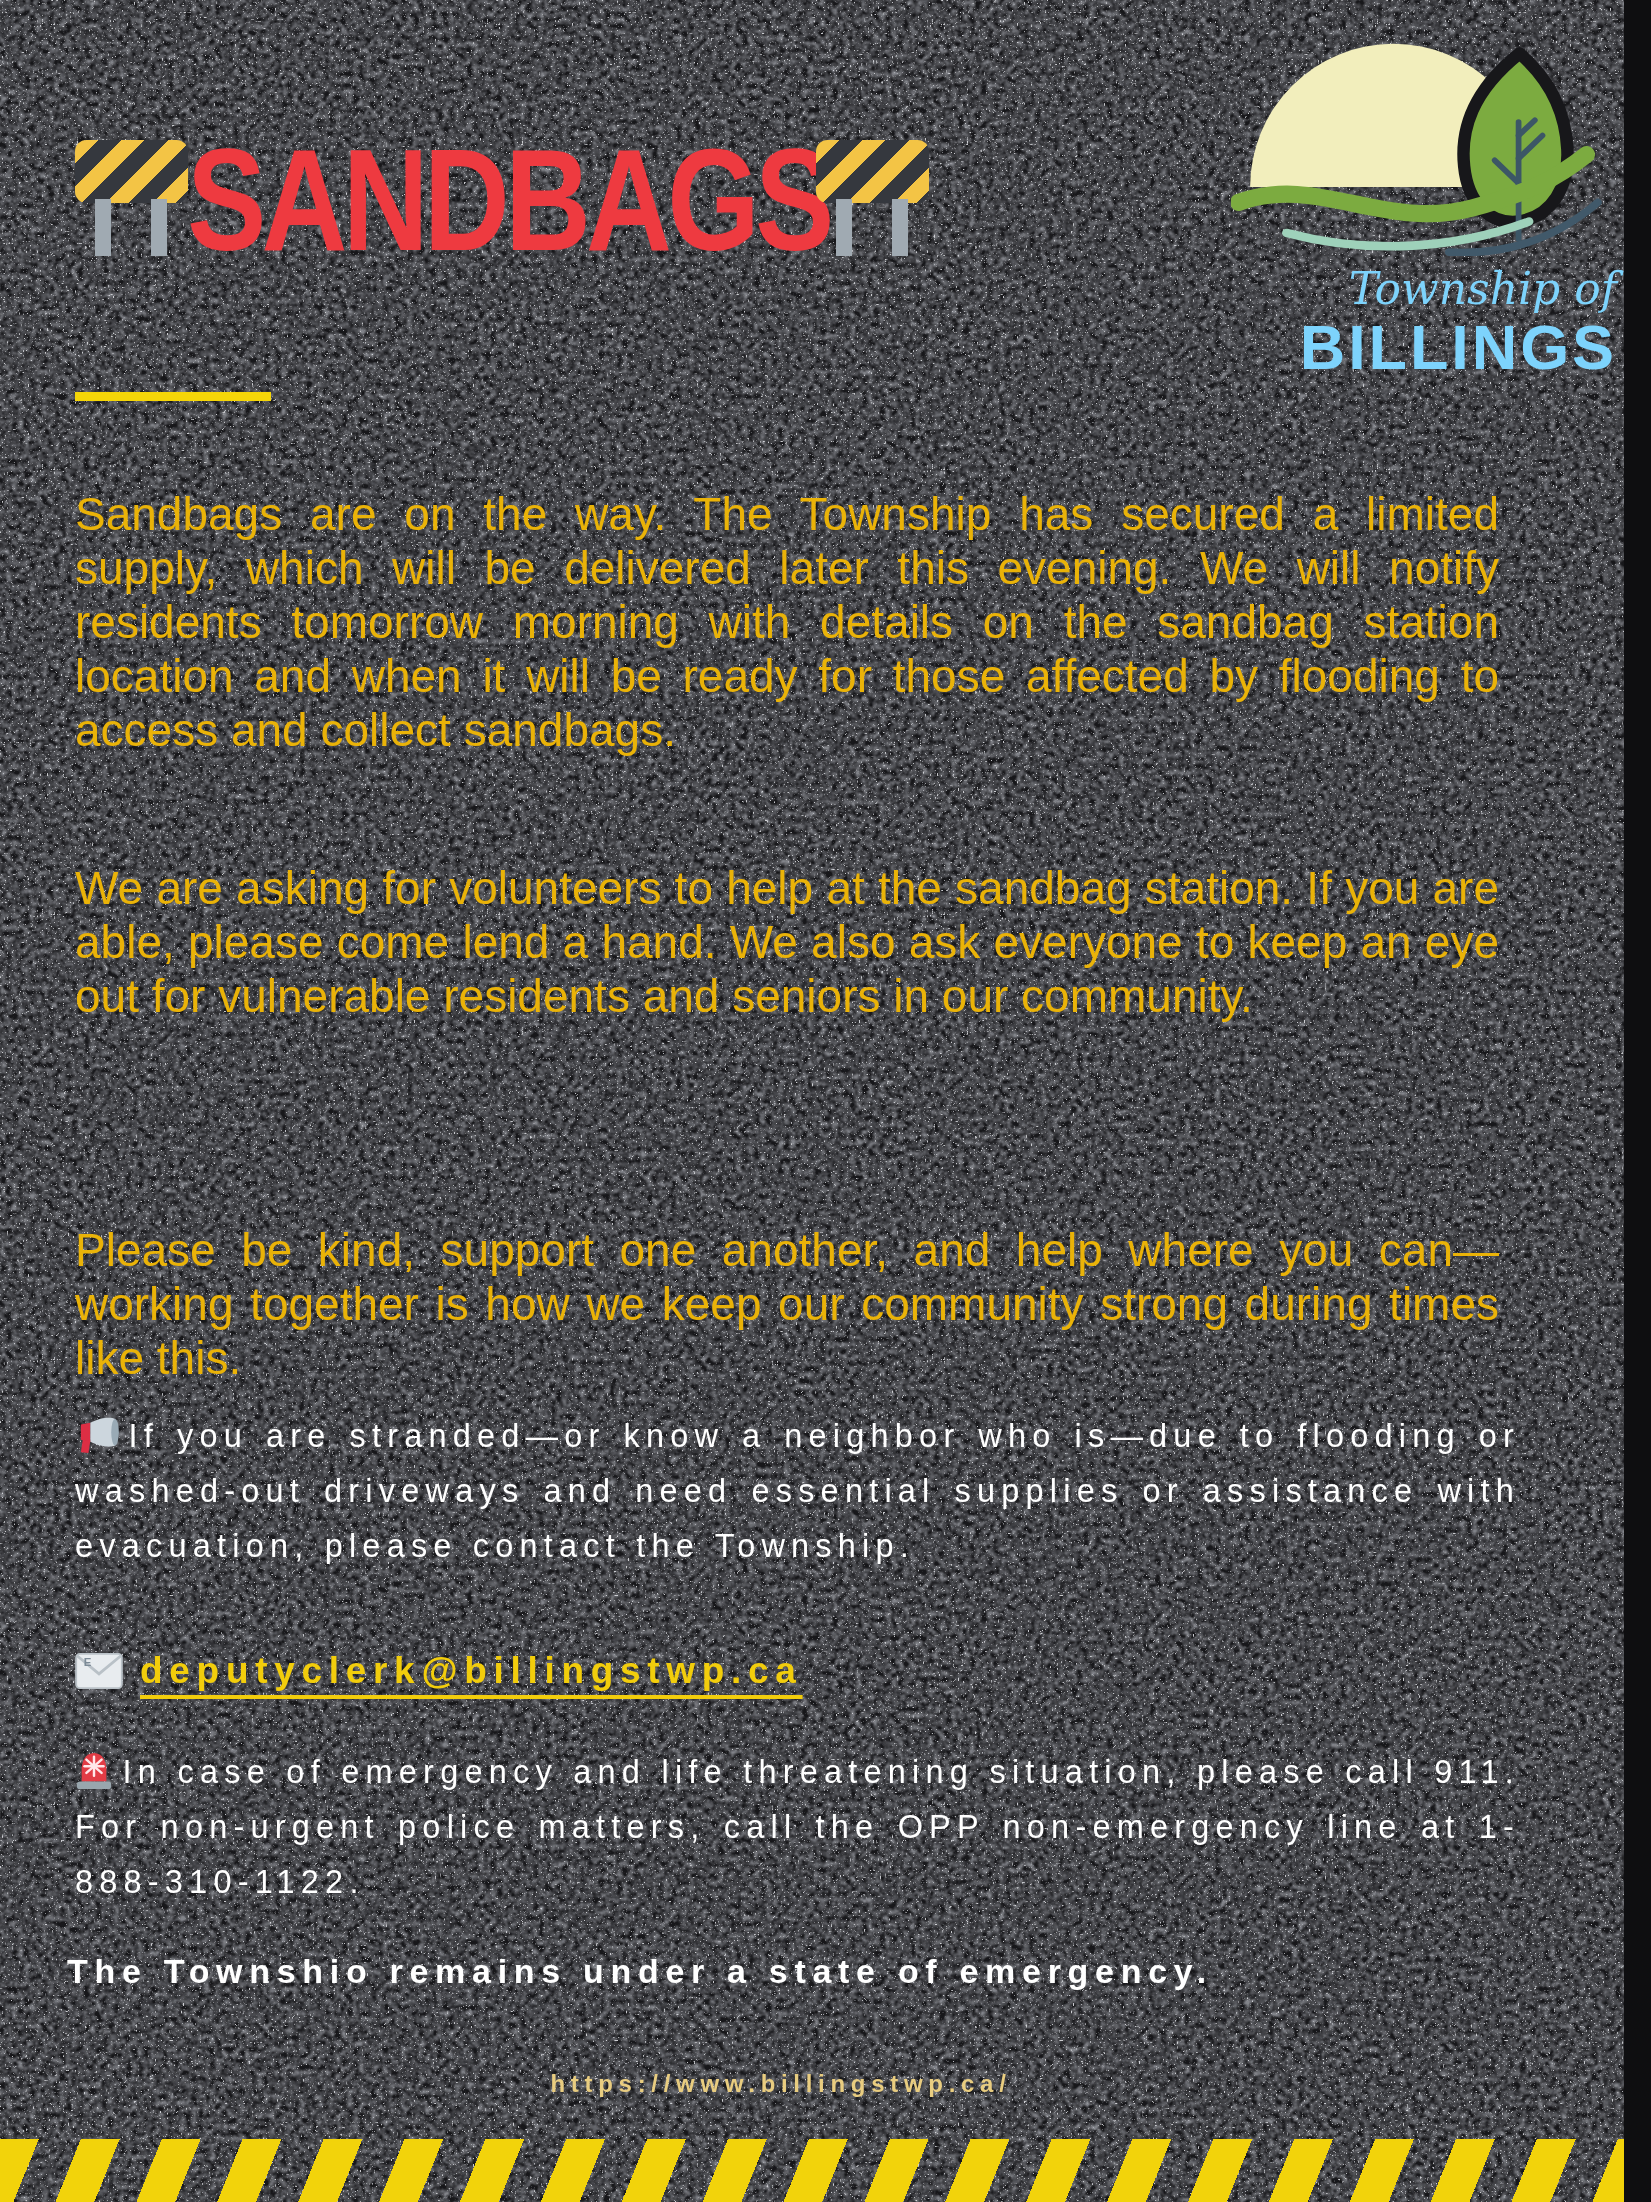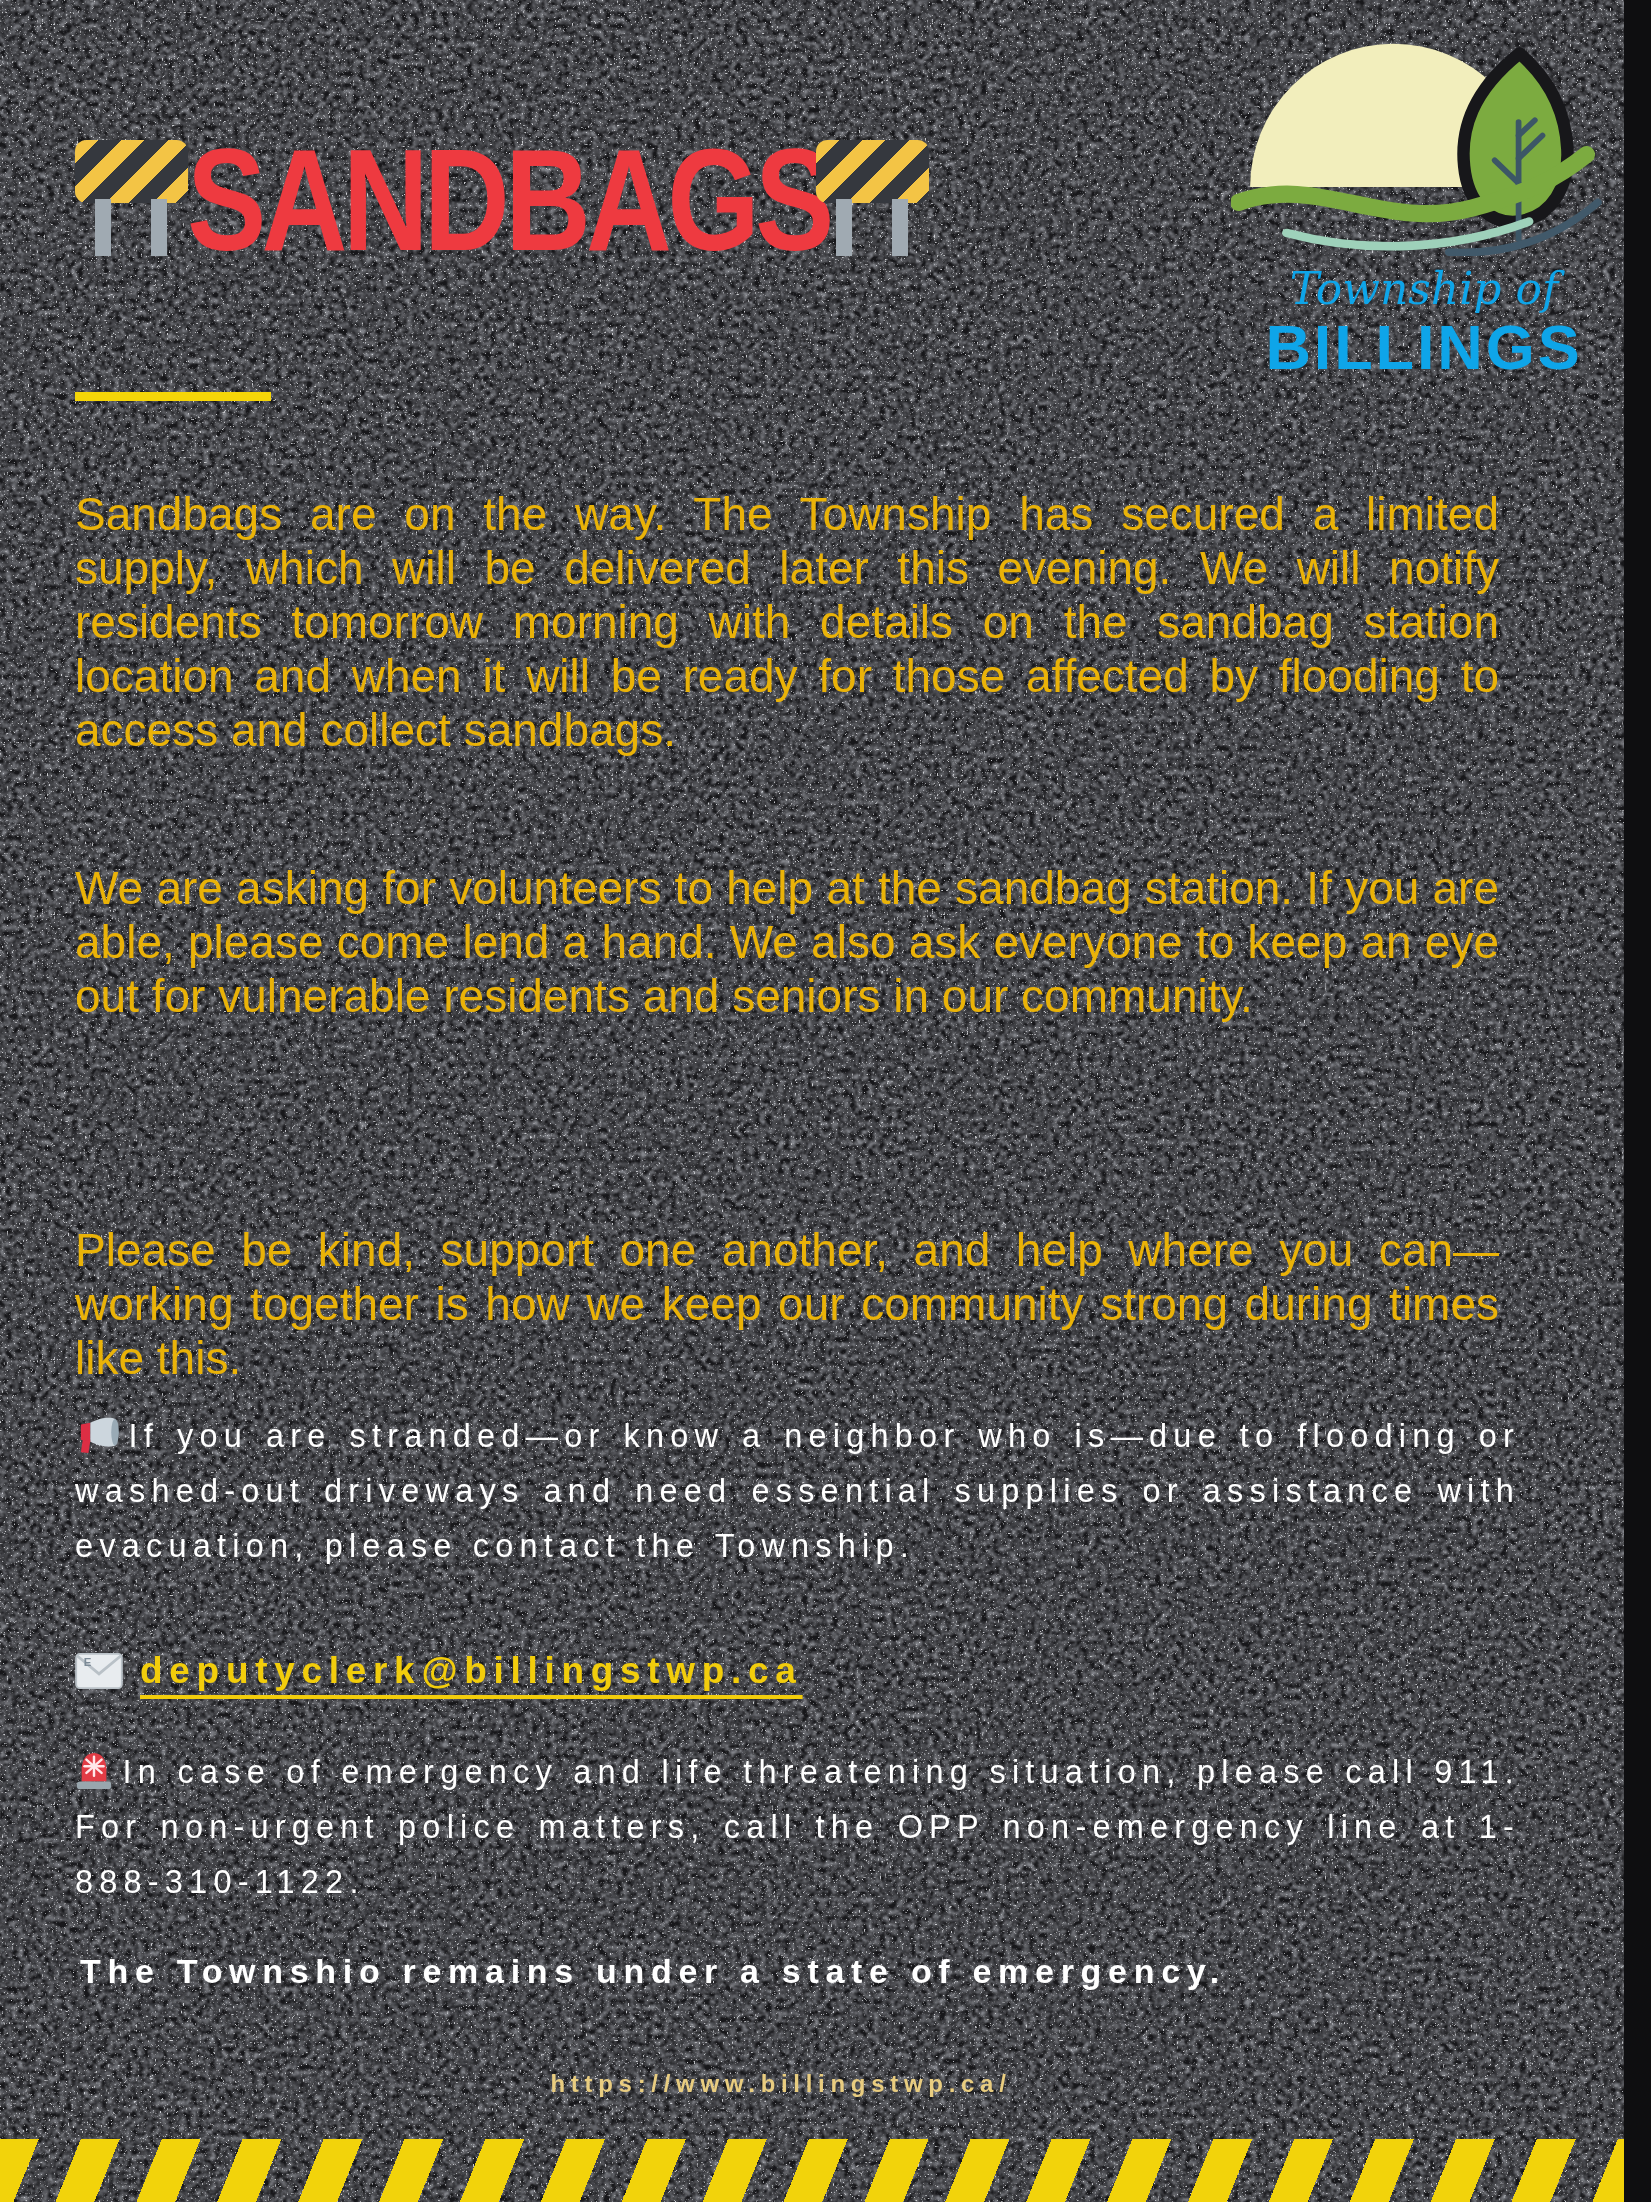--- a/index.html
+++ b/index.html
@@ -14,21 +14,21 @@
   .barrier .leg{position:absolute;top:59px;width:16.3px;height:57px;background:#a0aab2;}
   .barrier .leg-l{left:20px;}
   .barrier .leg-r{left:76px;}
   #barrier-left{left:75px;top:140px;}
   #barrier-right{left:816px;top:140px;}
   .big-title{position:absolute;left:187px;top:130px;margin:0;color:#ee3a40;
      font-size:119px;line-height:113px;font-weight:bold;letter-spacing:-4.8px;
      transform:scaleY(1.22);transform-origin:left top;white-space:nowrap;}
 
   
-  .logo{position:absolute;left:1231px;top:15.3px;width:386px;text-align:center;color:#0ea5e9;}
+  .logo{position:absolute;left:1231px;top:15.3px;width:386px;text-align:right;color:#7dd3fc;}
   .logo-script{font-family:"DejaVu Serif",serif;font-style:italic;font-size:44px;line-height:50px;margin-top:3.8px;}
   .logo-word{font-size:63px;font-weight:bold;letter-spacing:2.9px;line-height:67px;}
 
   .divider{position:absolute;left:75px;top:392px;width:196px;height:8.6px;background:#f5d608;}
 
   
   .para{position:absolute;left:75px;width:1424px;margin:0;color:#eab308;
         font-size:46px;line-height:54px;text-align:justify;}
   #para1{top:487px;}
   #para2{top:861px;}
@@ -38,21 +38,21 @@
   .notice{position:absolute;left:75px;width:1445px;color:#ffffff;font-weight:normal;
           font-size:32.5px;line-height:55px;letter-spacing:6.2px;text-align:justify;}
   #notice-stranded{top:1409px;}
   #notice-emergency{top:1745px;}
   .inline-icon{display:inline-block;vertical-align:-7.6px;margin-right:9.6px;}
 
   .email-row{position:absolute;left:75px;top:1650px;display:flex;align-items:center;gap:17px;}
   .email-link{color:#f2cd0c;font-weight:bold;font-size:37px;letter-spacing:6.7px;
       text-decoration:underline;text-decoration-thickness:3.8px;text-underline-offset:11.5px;cursor:pointer;}
 
-  .state-line{position:absolute;left:80px;top:1952px;color:#ffffff;font-weight:bold;
+  .state-line{position:absolute;left:67px;top:1952px;color:#ffffff;font-weight:bold;
       font-size:34px;letter-spacing:6.7px;}
 
   
   .url{position:absolute;left:0;top:2070px;width:1516px;text-align:center;color:#e9cd80;
       font-weight:bold;font-size:24px;letter-spacing:5.7px;padding-left:23px;}
   .stripe{position:absolute;left:0;top:2139px;width:1652px;height:63px;
       background:repeating-linear-gradient(112deg,#f2d30b 0 36px,rgba(0,0,0,0) 36px 75px);}
 </style>
 </head>
 <body>

